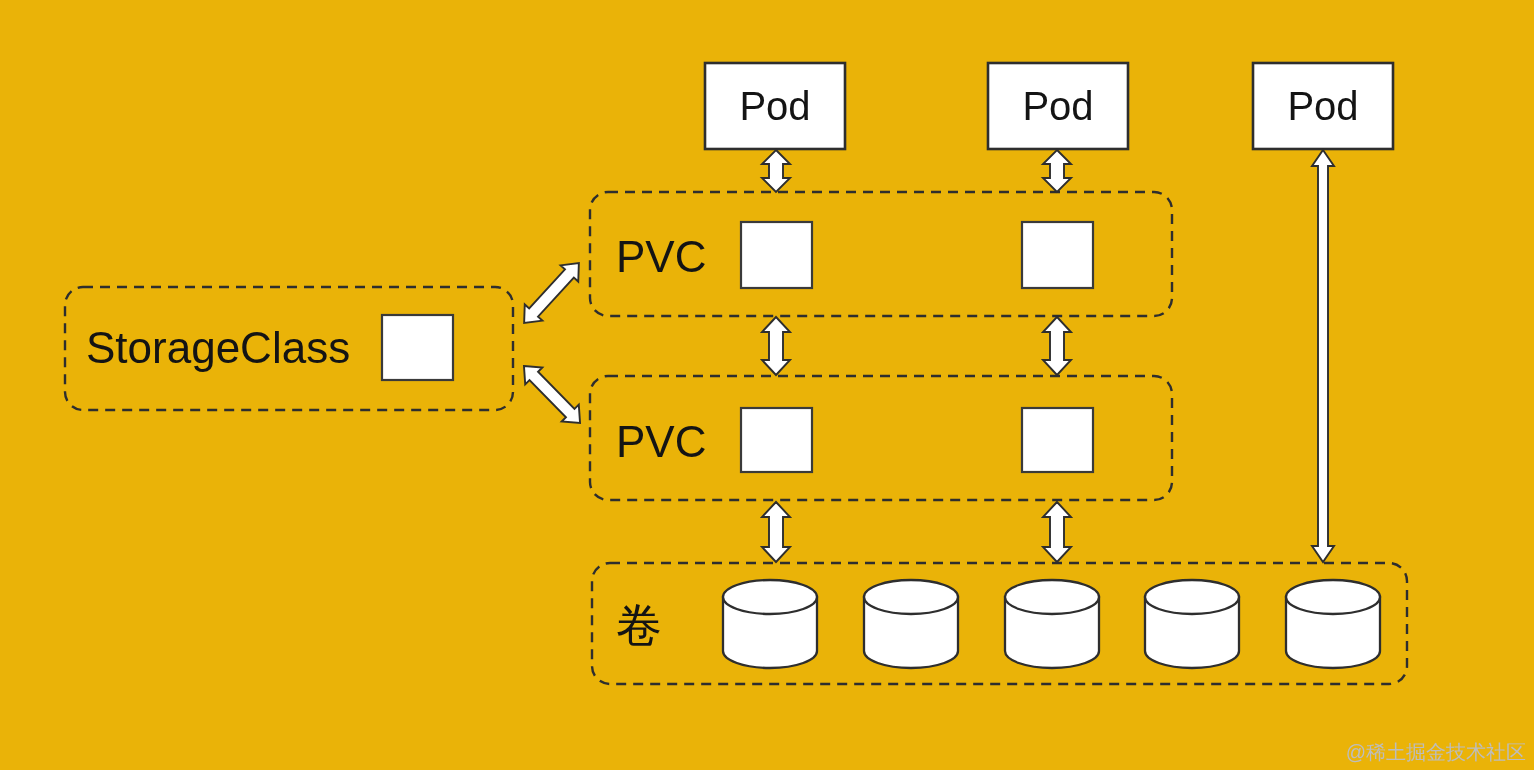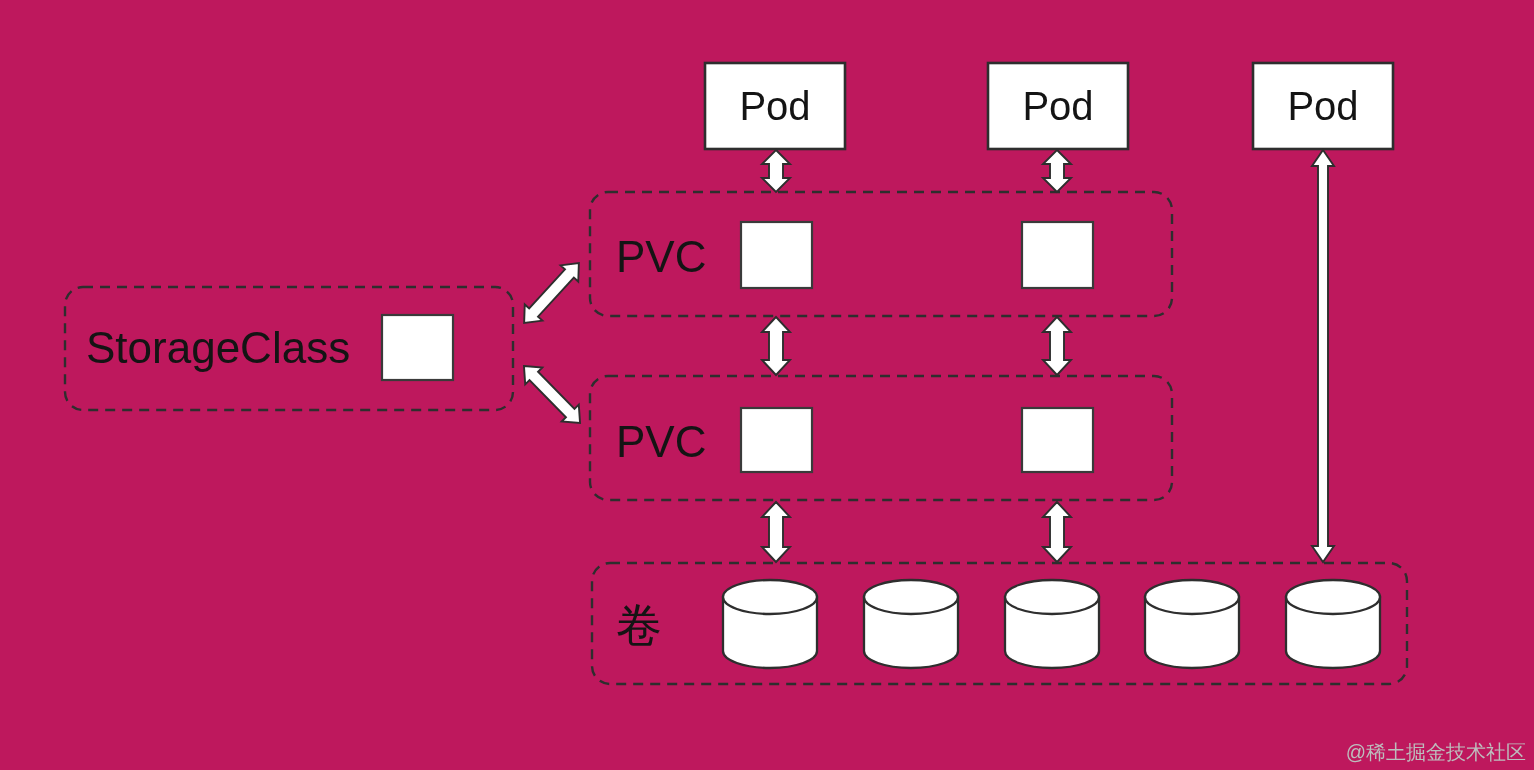--- a/index.html
+++ b/index.html
@@ -4,21 +4,21 @@
 <style>
   html, body {
     margin: 0;
     padding: 0;
     background: #ffffff;
   }
   .canvas {
     position: relative;
     width: 1534px;
     height: 770px;
-    background: #be185d;
+    background: #eab308;
     overflow: hidden;
     font-family: "Liberation Sans", sans-serif;
   }
   svg { display: block; }
 
   
   .solid-box  { fill: #ffffff; stroke: #2e2e2e; stroke-width: 2.6; }
   .inner-sq   { fill: #ffffff; stroke: #3a3a3a; stroke-width: 2.2; }
 
   

